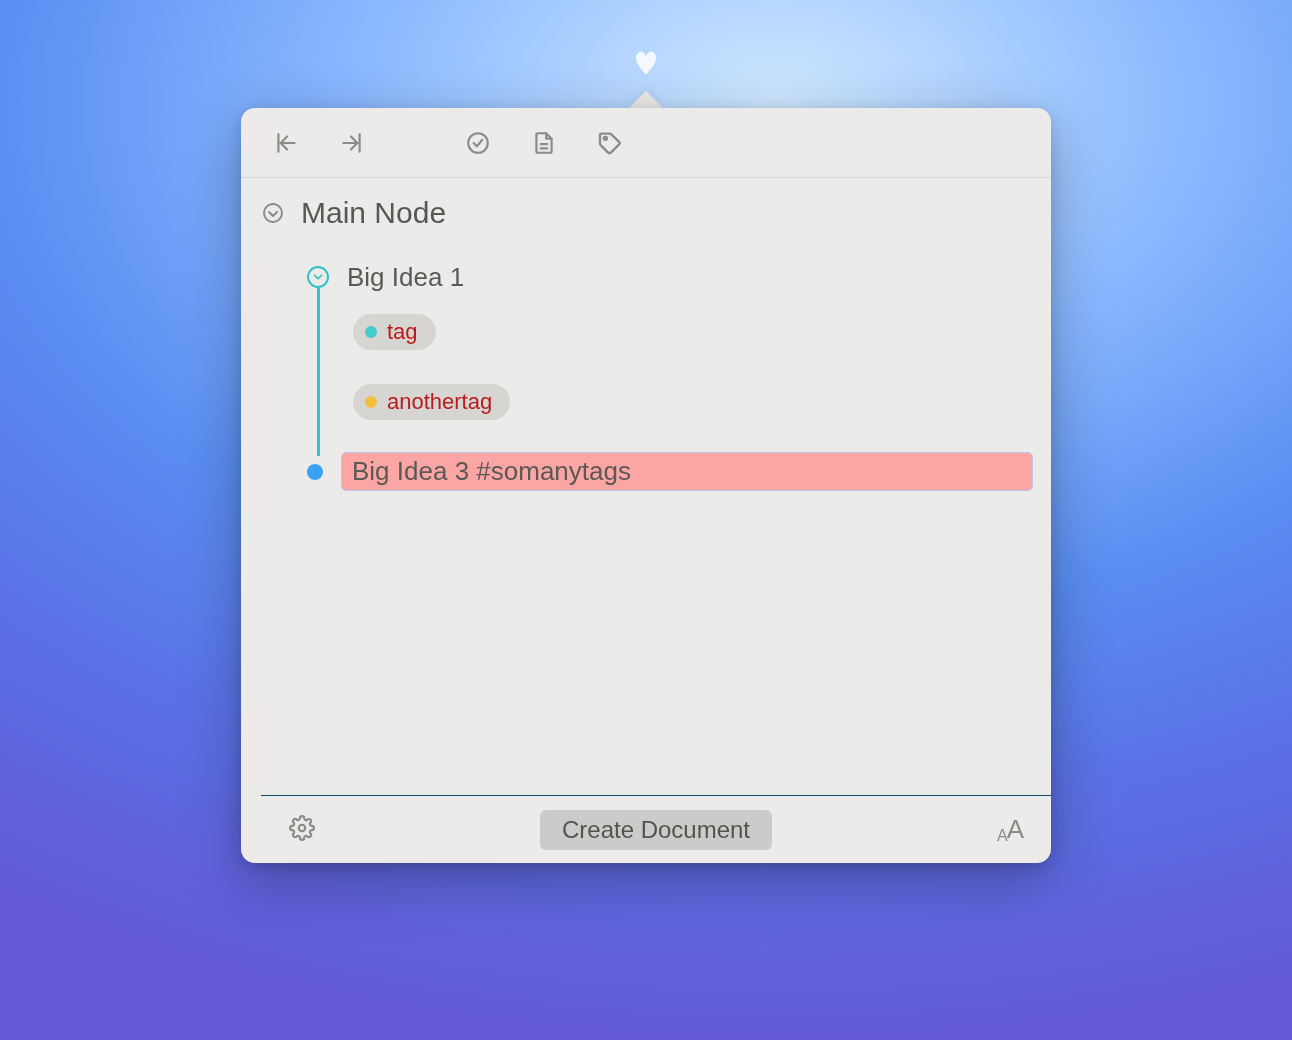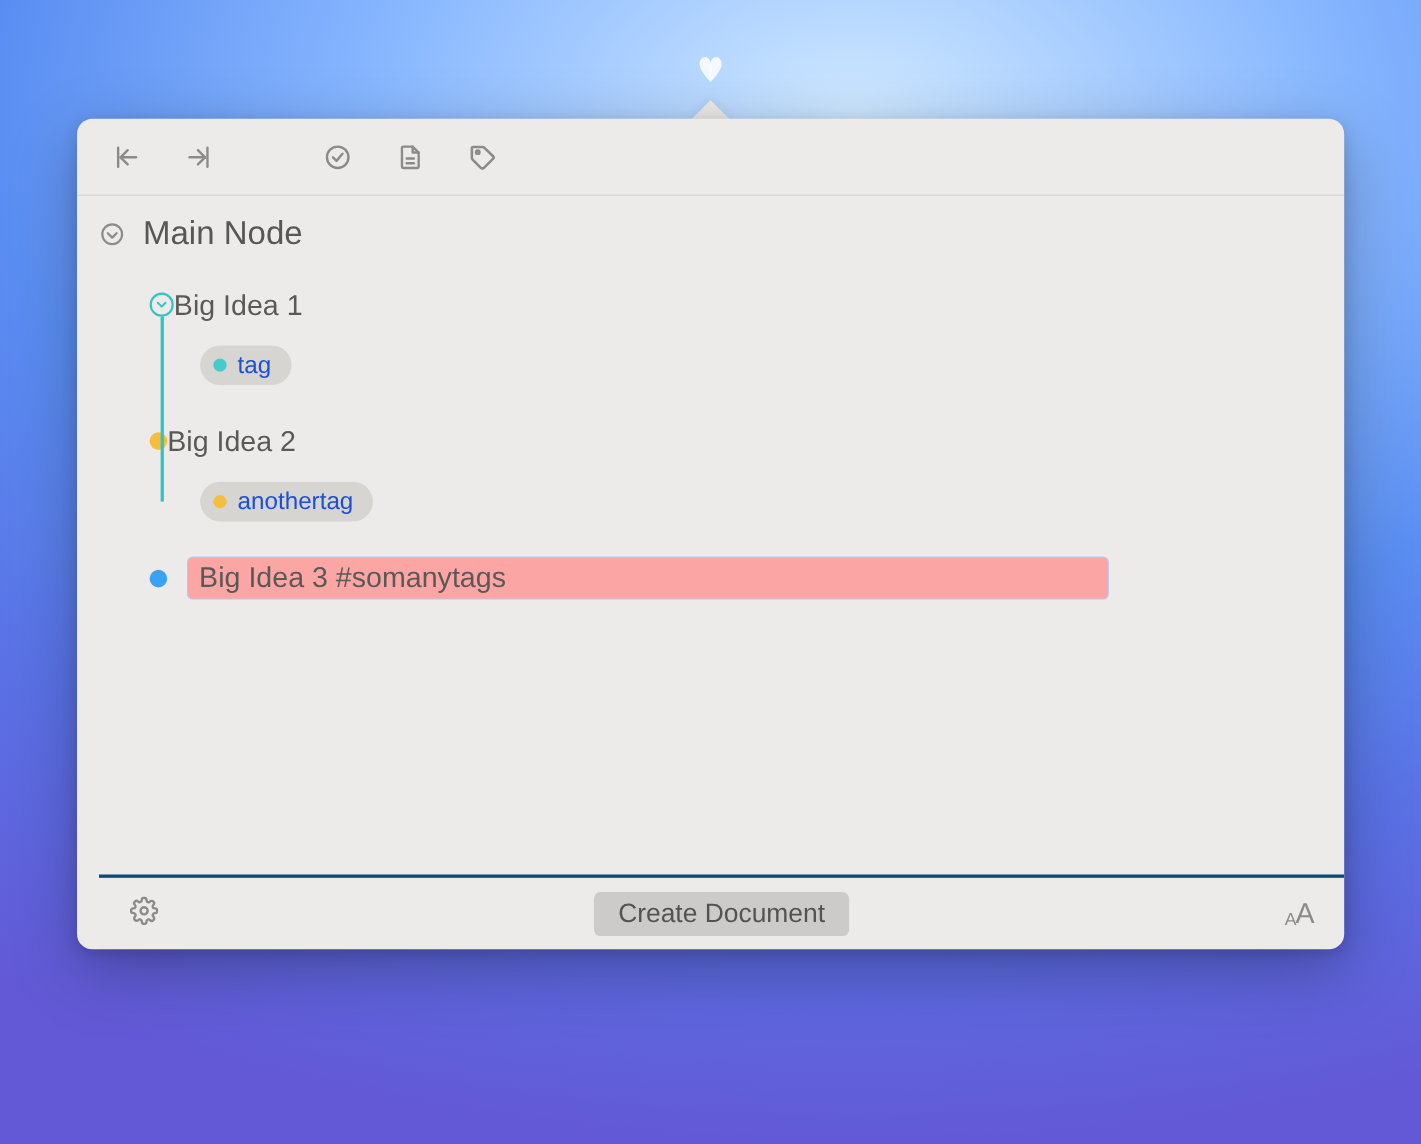--- a/index.html
+++ b/index.html
@@ -29,21 +29,21 @@
       border-left: 18px solid transparent;
       border-right: 18px solid transparent;
       border-bottom: 18px solid #ecebea;
       filter: drop-shadow(0 -2px 4px rgba(0,0,0,0.06));
     }
     .popover {
       position: absolute;
       top: 108px;
       left: 50%;
       transform: translateX(-50%);
-      width: 1152px;
+      width: 810px;
       height: 755px;
       background: #ecebea;
       border-radius: 14px;
       box-shadow: 0 18px 60px rgba(0,0,0,0.28), 0 4px 14px rgba(0,0,0,0.14);
       display: flex;
       flex-direction: column;
       overflow: hidden;
     }
     .toolbar {
       height: 70px;
@@ -79,20 +79,21 @@
     }
     .root-title {
       font-size: 30px;
       font-weight: 400;
       color: #585754;
     }
     .children { margin-left: 34px; position: relative; }
     .node-row {
       display: flex;
       align-items: center;
+      gap: 18px;
       min-height: 50px;
     }
     .node-bullet {
       width: 16px; height: 16px; border-radius: 50%;
       flex-shrink: 0;
     }
     .node-expand-teal {
       width: 22px; height: 22px; border: 2.5px solid #32c4c4; border-radius: 50%;
       display: flex; align-items: center; justify-content: center;
       flex-shrink: 0;
@@ -117,21 +118,21 @@
     }
     .sub-children { margin-left: 60px; margin-top: 4px; margin-bottom: 6px; }
     .tag-pill {
       display: inline-flex;
       align-items: center;
       gap: 10px;
       background: #d7d5d2;
       border-radius: 18px;
       padding: 5px 18px 5px 12px;
       font-size: 22px;
-      color: #1d4ed8;
+      color: #b91c1c;
       margin: 8px 0 12px 0;
     }
     .tag-dot {
       width: 12px; height: 12px; border-radius: 50%;
       flex-shrink: 0;
     }
     .sub-node-row {
       display: flex;
       align-items: center;
       gap: 18px;
@@ -152,21 +153,21 @@
       color: #5b5956;
       background: #fca5a5;
       border: 1.6px solid #b7c7f0;
       border-radius: 5px;
       padding: 3px 10px;
       outline: none;
       font-family: inherit;
     }
     .footer {
       height: 68px;
-      border-top: 3px solid #0c4a6e;
+      border-top: 1px solid #0c4a6e;
       display: flex;
       align-items: center;
       padding: 16px 28px;
       justify-content: space-between;
       position: relative;
       margin-left: 20px;
     }
     .create-btn {
       background: #cdcbc9;
       border: none;
@@ -267,24 +268,20 @@
         </div>
         <div class="sub-children">
           <div class="tag-pill">
             <span class="tag-dot" style="background:#45cbcb;"></span>
             <span>tag</span>
           </div>
         </div>
       </div>
 
       <div class="section">
-        <div class="node-row" style="margin-left:14px;">
-          <span class="node-bullet" style="background:#f6be3f;"></span>
-          <span class="node-label">Big Idea 2</span>
-        </div>
         <div class="sub-children">
           <div class="tag-pill">
             <span class="tag-dot" style="background:#f6be3f;"></span>
             <span>anothertag</span>
           </div>
         </div>
       </div>
 
       <div class="input-row">
         <span class="node-bullet" style="background:#3ba2f2;"></span>

